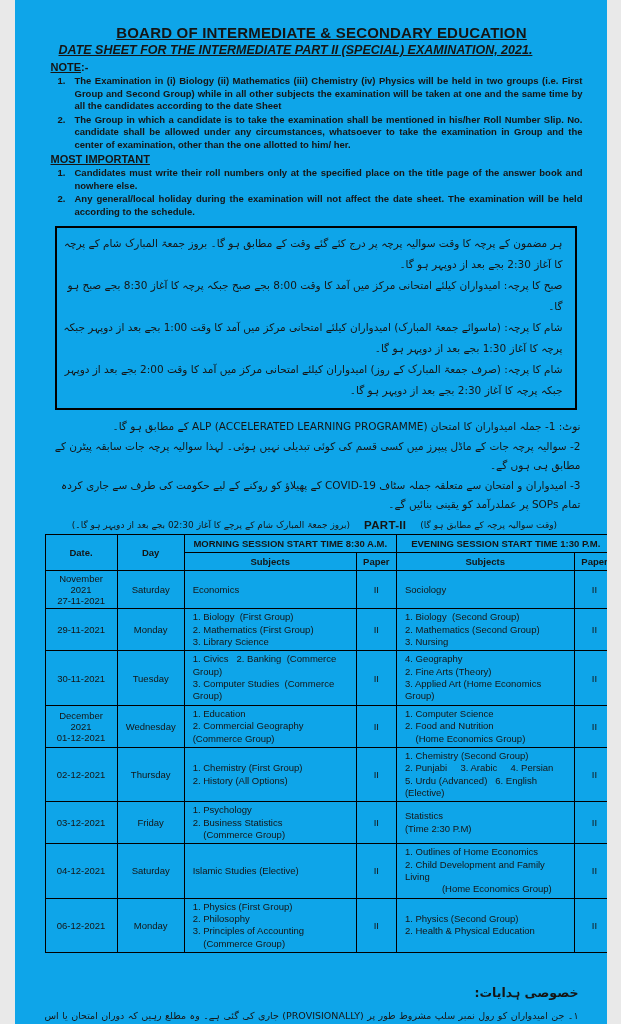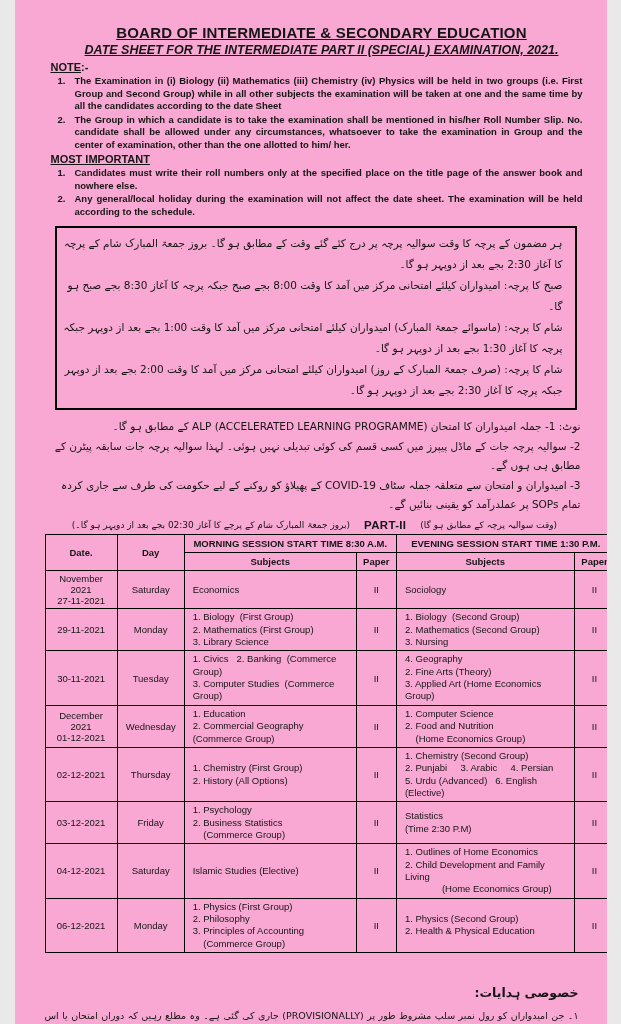--- a/index.html
+++ b/index.html
@@ -1,27 +1,27 @@
 <!DOCTYPE html>
 <html><head>
 <meta charset="utf-8">
 <style>
   html,body { margin:0; padding:0; background:#e9e9e9; }
   .page {
-    width:592px; height:1024px; margin:0 auto; background:#f9a8d4;
+    width:592px; height:1024px; margin:0 auto; background:#0ea5e9;
     font-family:"Liberation Sans", sans-serif; color:#151515;
     box-sizing:border-box; padding:24px 22px 0 30px; position:relative; overflow:hidden;
   }
   
   .title {
     text-align:center; font-size:15px; font-weight:bold;
     text-decoration:underline; letter-spacing:0.2px; margin:0 0 2px 14px;
   }
   .subtitle {
-    text-align:center; font-size:12.5px; font-weight:bold; font-style:italic;
+    text-align:left; font-size:12.5px; font-weight:bold; font-style:italic;
     text-decoration:underline; margin:0 0 4px 14px;
   }
   .sec-label { font-size:11px; font-weight:bold; margin:2px 0 2px 6px; }
   .sec-label .ul { text-decoration:underline; }
   .eng-list { margin:2px 0 0 0; }
   .num-item { display:flex; font-size:9.5px; font-weight:bold; line-height:1.32; margin:0 0 1px 0; }
   .num-item .num { flex:none; width:30px; text-align:right; padding-right:9px; box-sizing:border-box; }
   .num-item .itext { flex:1; text-align:justify; padding-right:2px; }
   
   .urdu { direction:rtl; font-family:"DejaVu Sans", sans-serif; }

